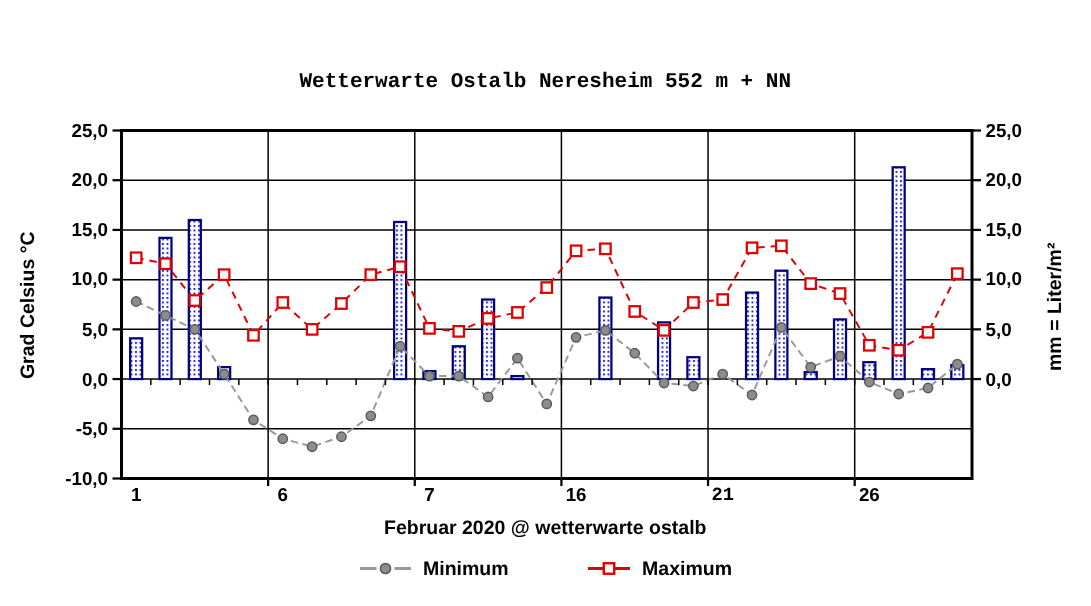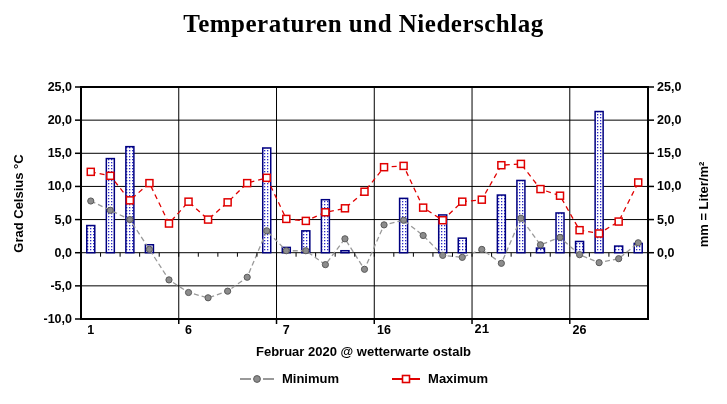--- a/index.html
+++ b/index.html
@@ -20,21 +20,21 @@
   .daylab{position:absolute;font-weight:bold;font-size:12.5px;width:30px;text-align:center;}
   .legend{position:absolute;left:0;top:371px;width:727px;display:flex;justify-content:center;
           align-items:center;gap:52px;font-weight:bold;font-size:13px;}
   .legend .item{display:flex;align-items:center;gap:7px;}
   svg{position:absolute;left:0;top:0;}
 </style>
 </head>
 <body>
 
 <div class="stage">
-  <div class="title">Temperaturen und Niederschlag</div>
+  <div class="subtitle">Wetterwarte Ostalb Neresheim 552 m + NN</div>
 
   <svg id="plot" width="727" height="404">
       <defs>
         <pattern id="bardots" width="3" height="3" patternUnits="userSpaceOnUse">
           <rect width="3" height="3" fill="#fff"></rect>
           <rect width="1.3" height="1.3" fill="#2929c8"></rect>
         </pattern>
       </defs>
       <line x1="81" y1="319" x2="648" y2="319" stroke="#000" stroke-width="1"></line>
       <line x1="81" y1="285.85714285714283" x2="648" y2="285.85714285714283" stroke="#000" stroke-width="1"></line>

